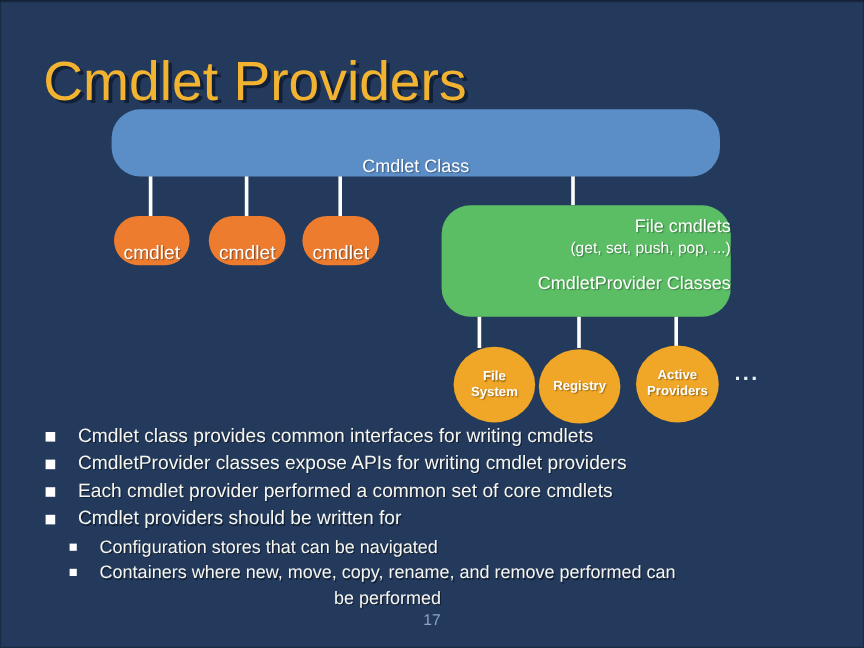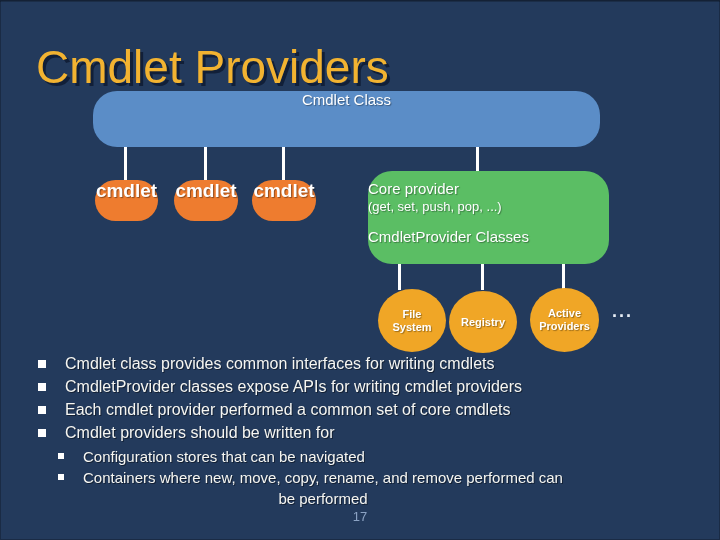--- a/index.html
+++ b/index.html
@@ -7,28 +7,28 @@
     position:relative;width:720px;height:540px;overflow:hidden;
     background:#233A5C;
     font-family:"Liberation Sans", sans-serif;
     box-shadow:inset 0 2px 0 rgba(0,0,0,0.22), inset 0 0 0 1px rgba(0,0,0,0.25);
   }
   .title{
     position:absolute;left:36px;top:40px;
     font-size:46px;font-weight:400;color:#F2B331;letter-spacing:0px;
     text-shadow:3px 3px 0 #111F38;white-space:nowrap;
   }
-  .box{position:absolute;box-sizing:border-box;display:flex;align-items:flex-start;justify-content:center;text-align:center;border-radius:24px;}
+  .box{position:absolute;box-sizing:border-box;display:flex;align-items:flex-end;justify-content:center;text-align:center;border-radius:24px;}
   .class-box{
     left:93px;top:91px;width:507px;height:56px;background:#5B8DC7;
     color:#FFFFFF;font-size:15px;text-shadow:1px 1px 1px rgba(0,0,0,0.35);
   }
   .cmdlet-box{
     top:180px;width:64px;height:41px;background:#EE7C2F;
-    color:#FFFFFF;font-size:19px;font-weight:bold;text-shadow:1px 1px 1px rgba(0,0,0,0.4);
+    color:#FFFFFF;font-size:16px;font-weight:normal;text-shadow:1px 1px 1px rgba(0,0,0,0.4);
   }
   .cmdlet-1{left:95px;width:63px;}
   .cmdlet-2{left:174px;}
   .cmdlet-3{left:252px;}
   .core-box{
     left:368px;top:171px;width:241px;height:93px;background:#5BBE64;
     flex-direction:column;justify-content:flex-start;padding-top:9px;
     color:#FFFFFF;text-shadow:1px 1px 1px rgba(0,0,0,0.35);
   }
   .core-line1{font-size:15px;line-height:18px;}
@@ -94,21 +94,21 @@
     <span>cmdlet</span>
   </div>
   <div class="box cmdlet-box cmdlet-2">
     <span>cmdlet</span>
   </div>
   <div class="box cmdlet-box cmdlet-3">
     <span>cmdlet</span>
   </div>
 
   <div class="box core-box">
-    <div class="core-line1">Core provider</div>
+    <div class="core-line1">File cmdlets</div>
     <div class="core-line2">(get, set, push, pop, ...)</div>
     <div class="core-line3">CmdletProvider Classes</div>
   </div>
 
   <div class="connector conn-b1"></div>
   <div class="connector conn-b2"></div>
   <div class="connector conn-b3"></div>
 
   <div class="circle circ-1">
     <span>File</span>

